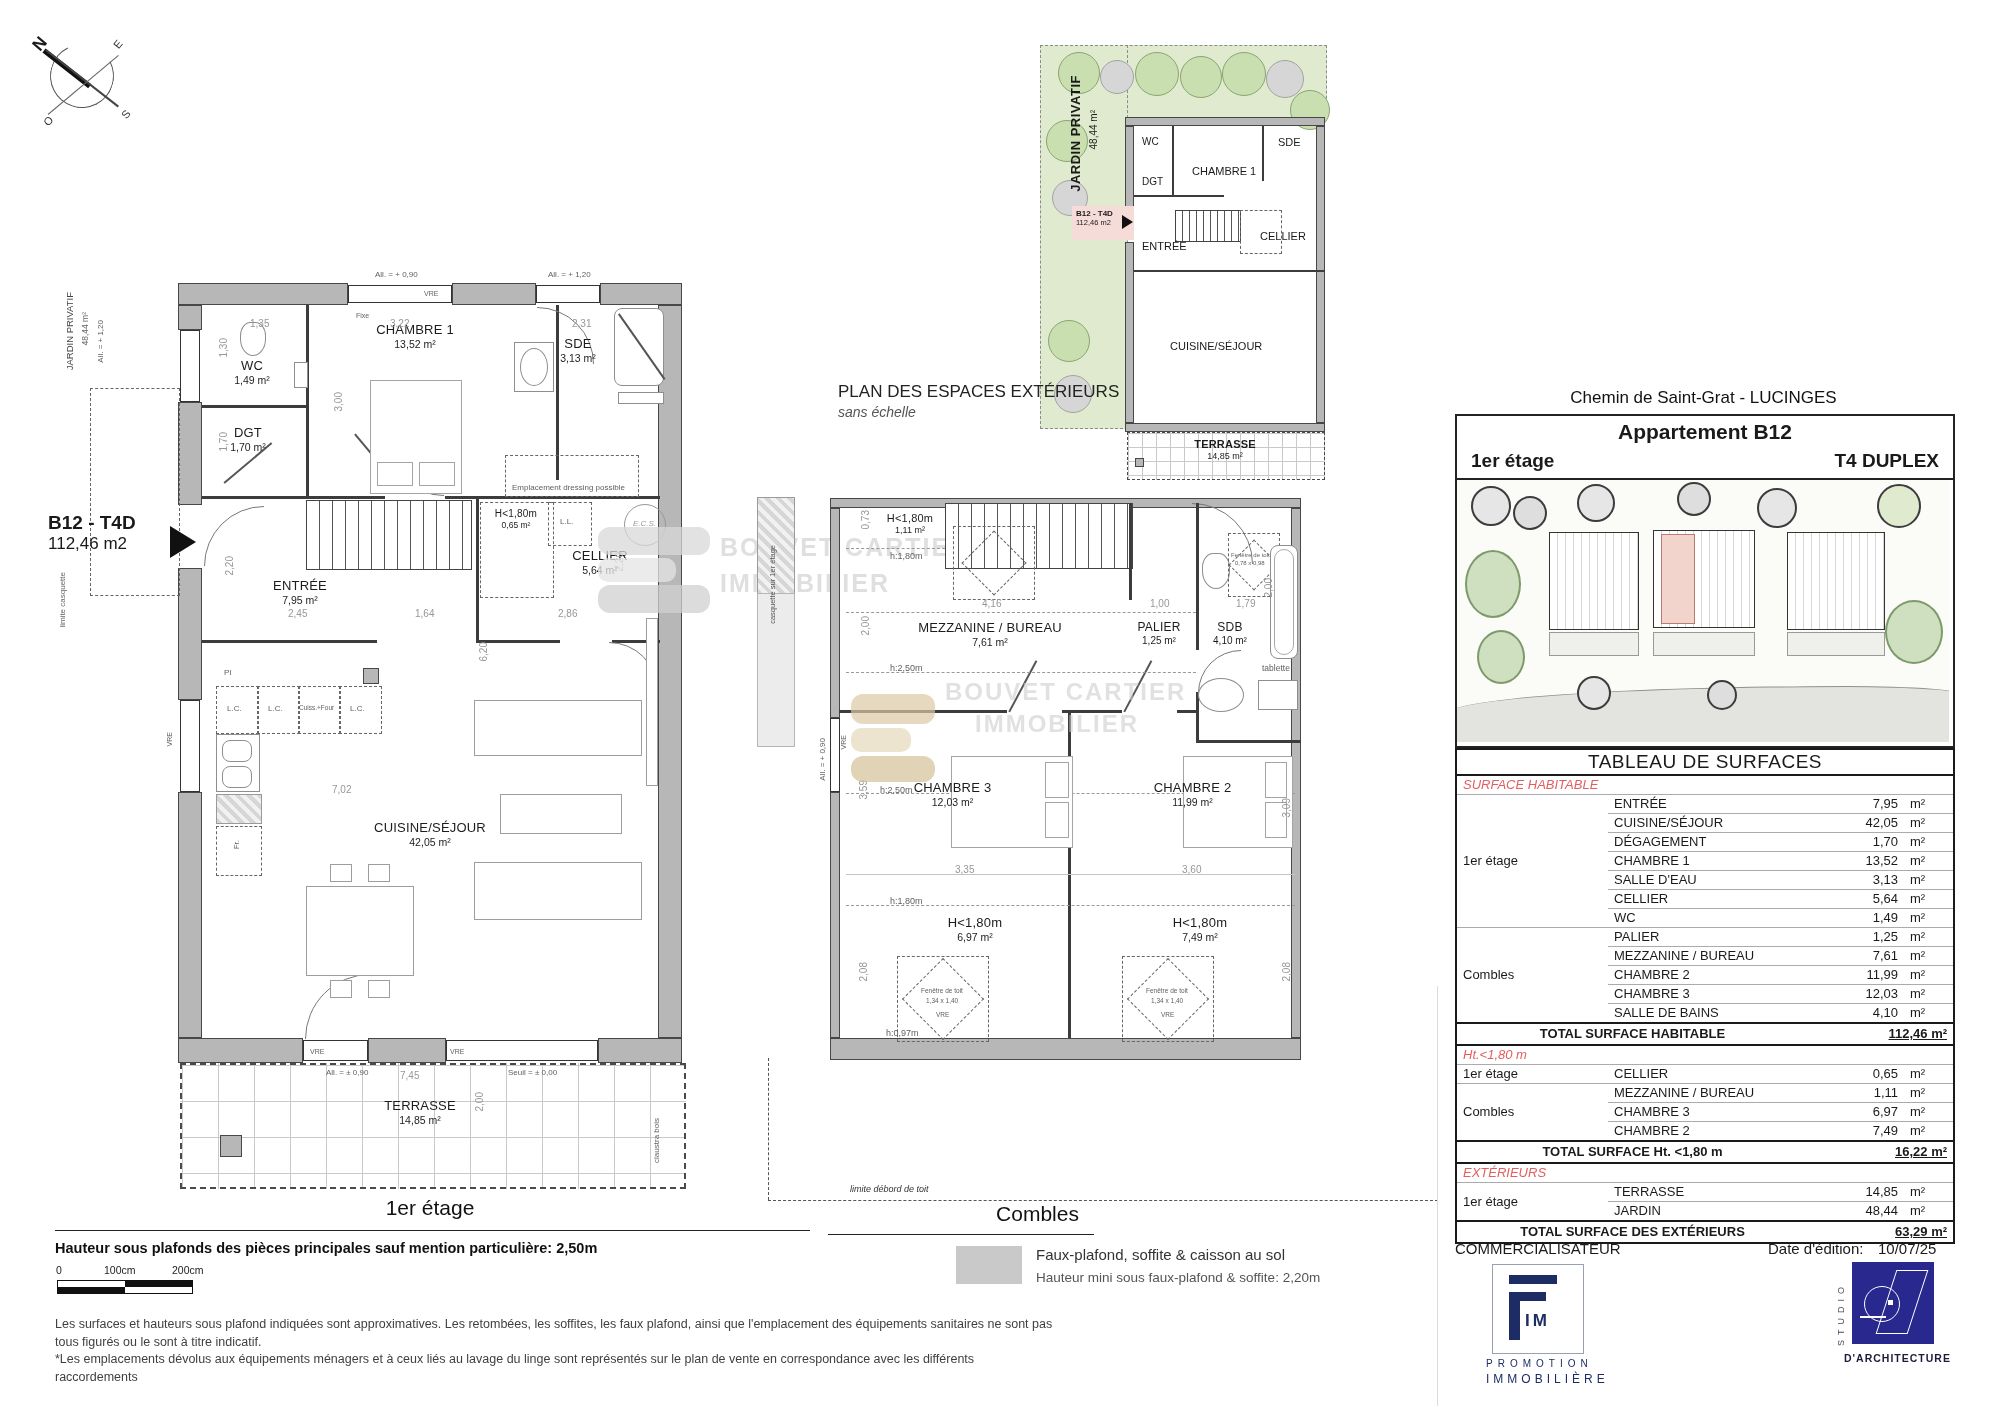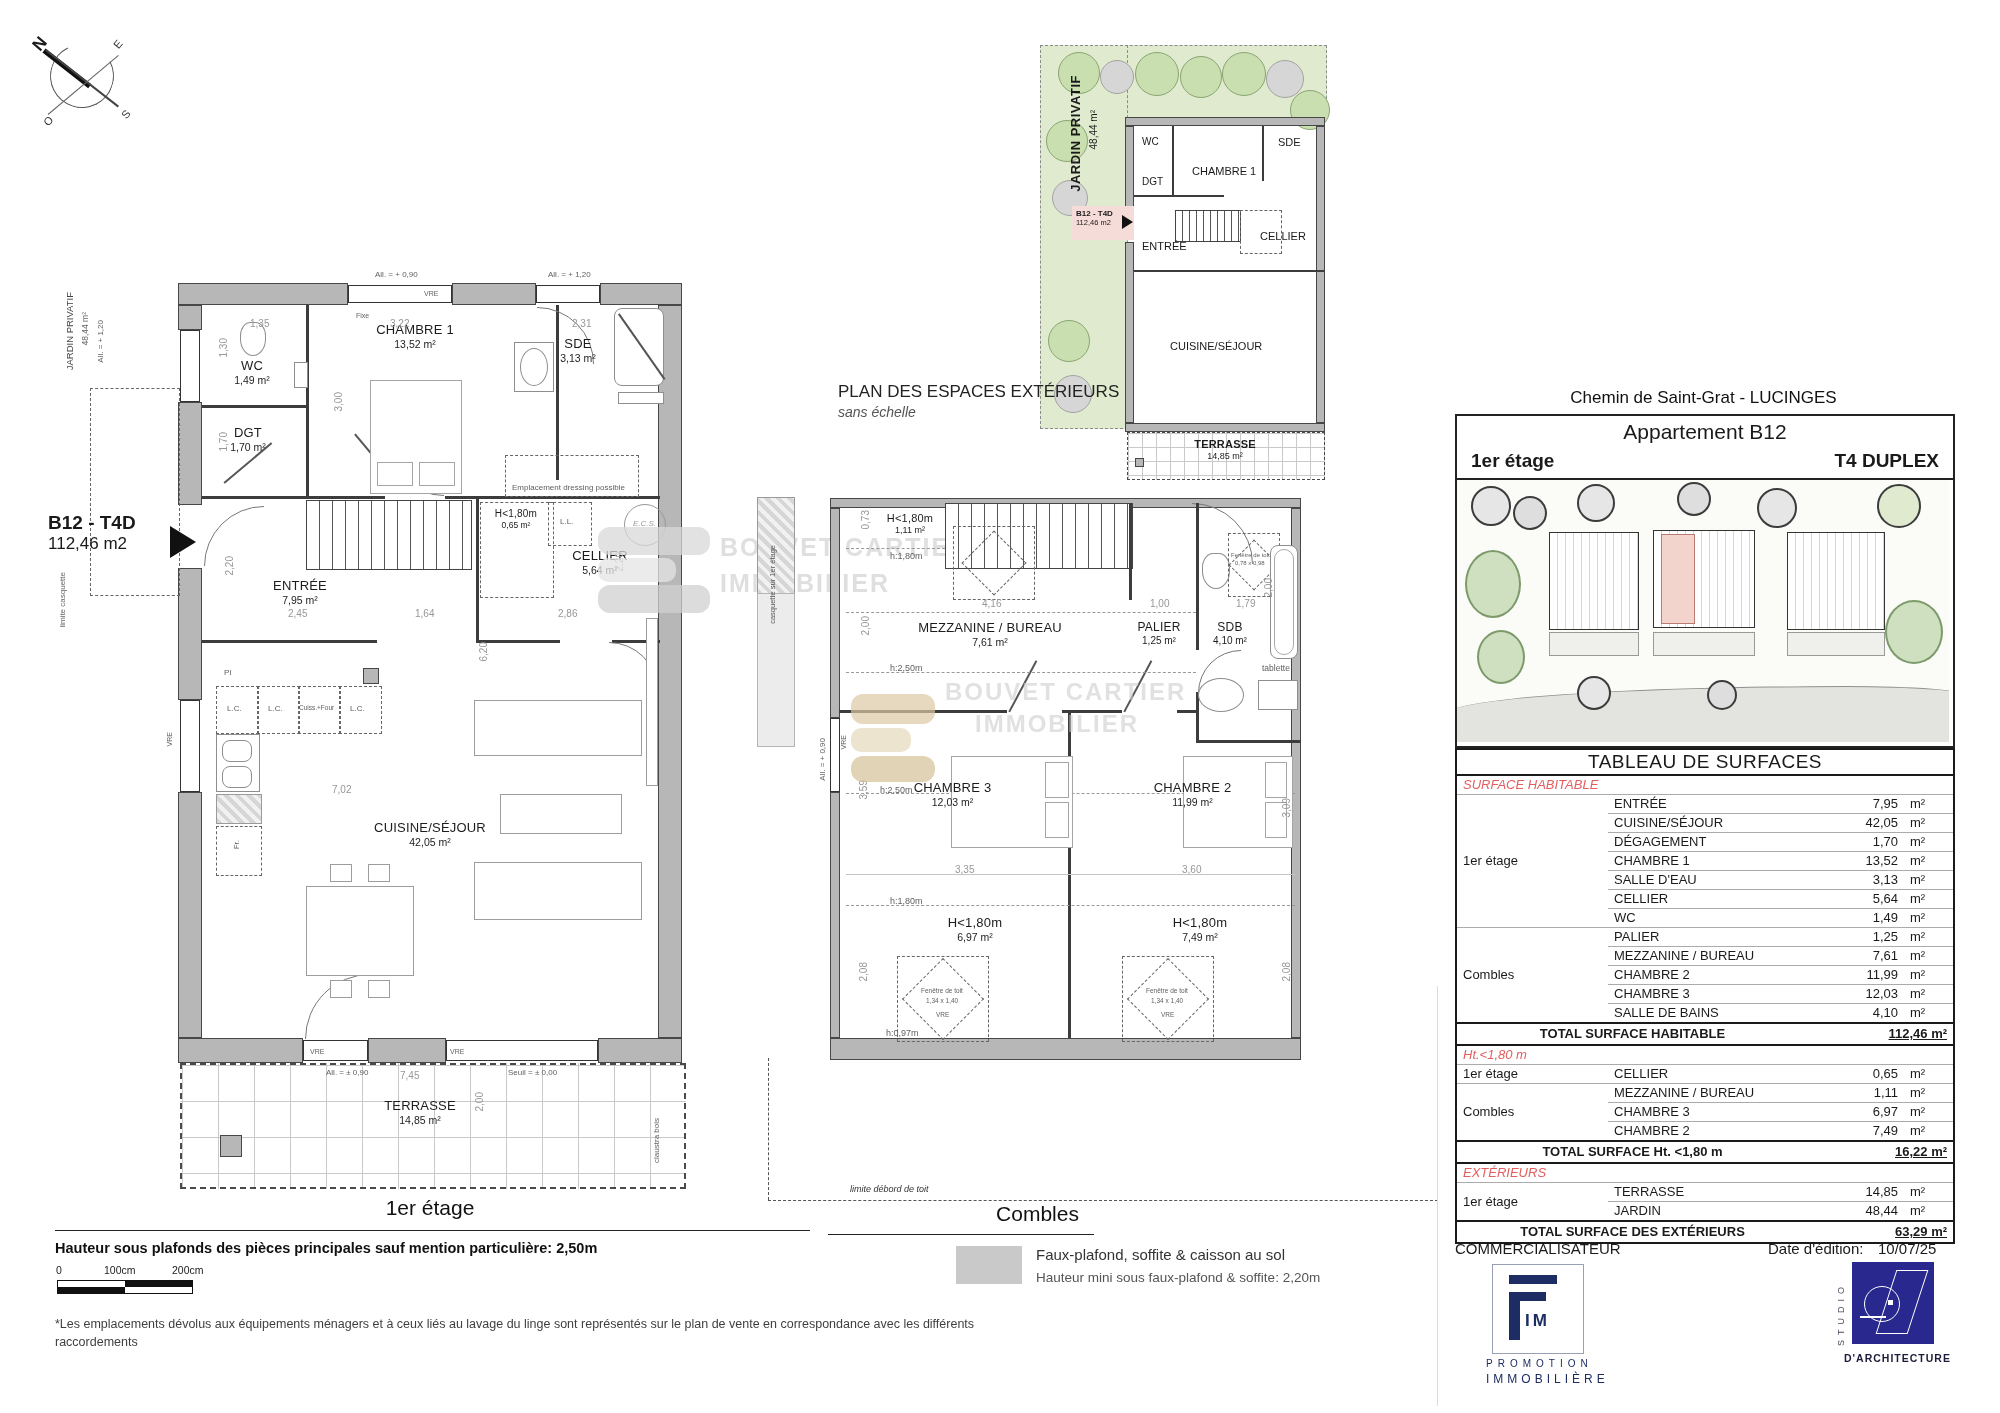--- a/index.html
+++ b/index.html
@@ -449,21 +449,21 @@
     </div>
     <span class="wmtxt" style="left:100px;top:2px;font-size:24px">BOUVET CARTIER</span>
     <span class="wmtxt" style="left:130px;top:34px;font-size:24px">IMMOBILIER</span>
   </div>
 
 
 
   <div class="abs" style="left:1455px;top:388px;width:497px;text-align:center;font-size:17px;color:#111">Chemin de Saint-Grat - LUCINGES</div>
 
   <div class="abs" style="left:1455px;top:414px;width:496px;height:330px;border:2px solid #222">
-    <div class="abs" style="left:0;top:4px;width:100%;text-align:center;font-size:21px;font-weight:normal">Appartement B12</div>
+    <div class="abs" style="left:0;top:4px;width:100%;text-align:center;font-size:21px;font-weight:bold">Appartement B12</div>
     <div class="abs" style="left:14px;top:34px;font-size:19px;font-weight:bold">1er étage</div>
     <div class="abs" style="right:14px;top:34px;font-size:19px;font-weight:bold">T4 DUPLEX</div>
     <div class="abs" style="left:0;top:62px;width:100%;border-top:2px solid #222"></div>
 
     <div class="abs" style="left:0;top:64px;width:492px;height:262px;background:#fbfbf8;overflow:hidden">
       <div class="tree" style="left:14px;top:6px;width:36px;height:36px;border:2.5px solid #3c3c3c;background:#e6e6e6"></div>
       <div class="tree" style="left:56px;top:16px;width:30px;height:30px;border:2.5px solid #3c3c3c;background:#dedede"></div>
       <div class="tree" style="left:120px;top:4px;width:34px;height:34px;border:2.5px solid #3c3c3c;background:#e6e6e6"></div>
       <div class="tree" style="left:220px;top:2px;width:30px;height:30px;border:2.5px solid #3c3c3c;background:#dedede"></div>
       <div class="tree" style="left:300px;top:8px;width:36px;height:36px;border:2.5px solid #3c3c3c;background:#e6e6e6"></div>
@@ -653,17 +653,18 @@
   <span class="abs" style="left:56px;top:1264px;font-size:10.5px;color:#222">0</span>
   <span class="abs" style="left:104px;top:1264px;font-size:10.5px;color:#222">100cm</span>
   <span class="abs" style="left:172px;top:1264px;font-size:10.5px;color:#222">200cm</span>
   <div class="abs" style="left:57px;top:1280px;width:134px;height:12px;border:1px solid #111">
     <div class="abs" style="left:0;top:0;width:67px;height:6px;background:#fff"></div>
     <div class="abs" style="left:67px;top:0;width:67px;height:6px;background:#111"></div>
     <div class="abs" style="left:0;top:6px;width:67px;height:6px;background:#111"></div>
     <div class="abs" style="left:67px;top:6px;width:67px;height:6px;background:#fff"></div>
   </div>
   <div class="abs" style="left:55px;top:1316px;width:1000px;font-size:12.5px;line-height:17.5px;color:#3f3f3f">
+    <div>Les surfaces et hauteurs sous plafond indiquées sont approximatives. Les retombées, les soffites, les faux plafond, ainsi que l'emplacement des équipements sanitaires ne sont pas tous figurés ou le sont à titre indicatif.</div>
     <div>*Les emplacements dévolus aux équipements ménagers et à ceux liés au lavage du linge sont représentés sur le plan de vente en correspondance avec les différents raccordements</div>
 
   </div>
 
 </div>
 
 </body></html>

